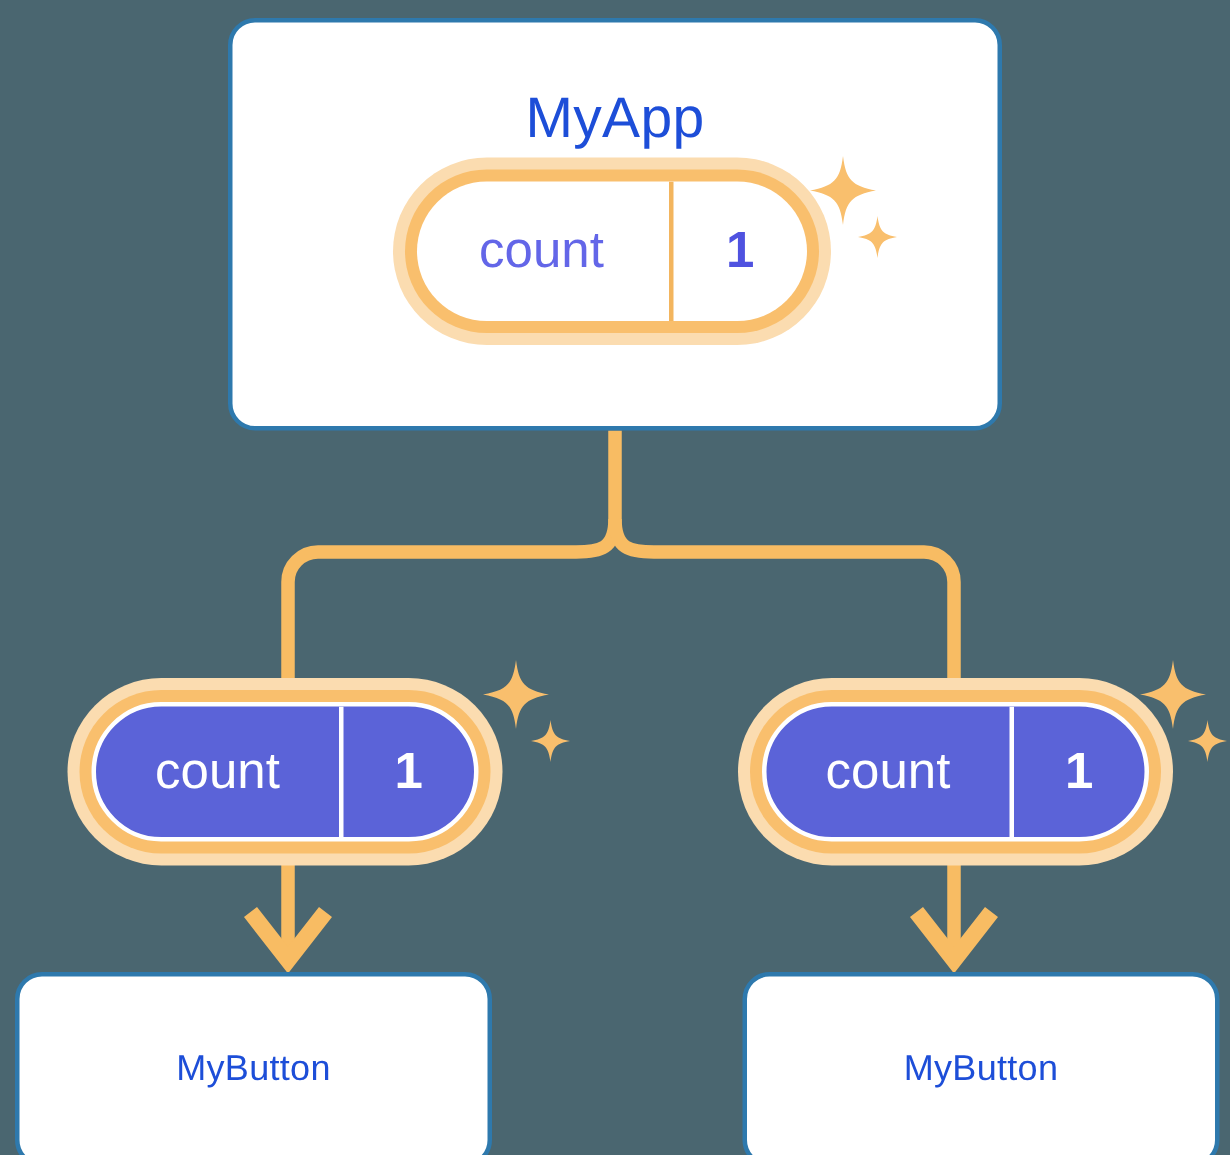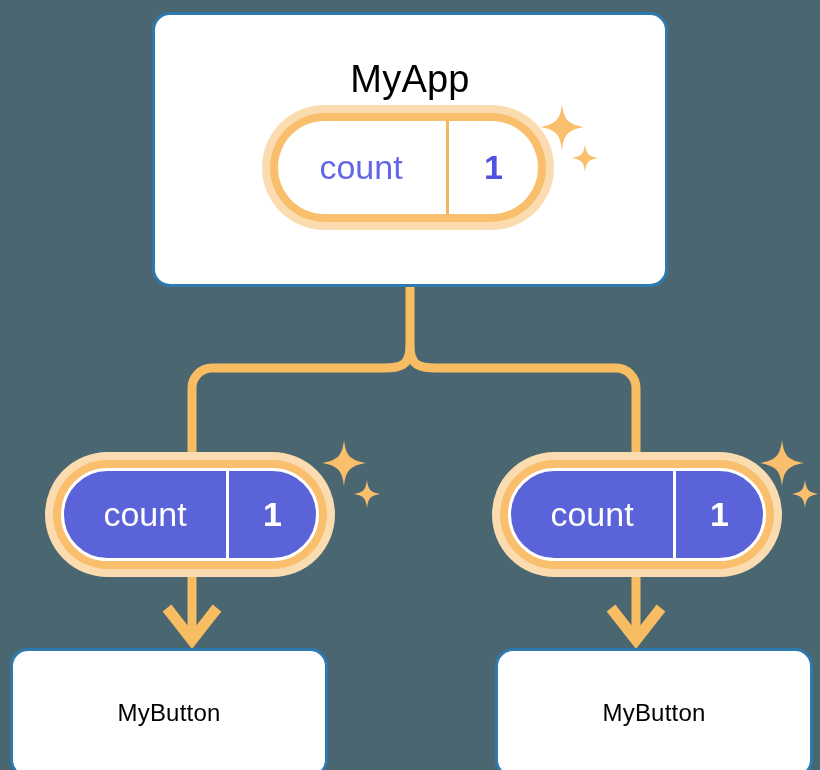--- a/index.html
+++ b/index.html
@@ -40,21 +40,21 @@
     align-items: center;
   }
   #card-myapp {
     left: 152px;
     top: 12px;
     width: 516px;
     height: 275px;
     z-index: 3;
   }
   .card-title {
-    color: #000000;
+    color: #1d4ed8;
     font-size: 38px;
     letter-spacing: 0.2px;
     line-height: 1;
     user-select: none;
   }
   #card-myapp .card-title {
     margin-top: 45px;
   }
 
   .leaf-card {

